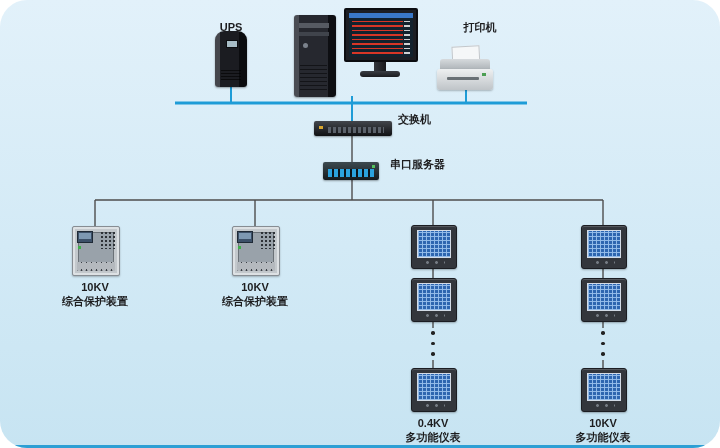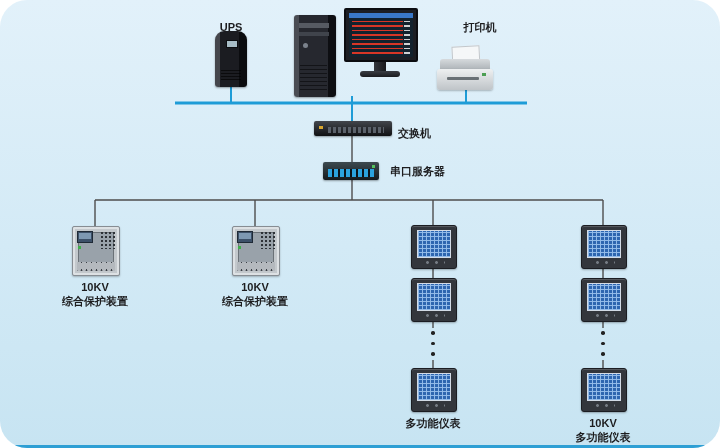--- a/index.html
+++ b/index.html
@@ -220,33 +220,34 @@
       <span class="btns"></span>
   </div>
   <div class="dots d2">
       <i></i>
       <i></i>
       <i></i>
     </div>
 
   <div class="lbl center" style="left:171px;top:20px;width:120px;">UPS</div>
   <div class="lbl center" style="left:420px;top:20px;width:120px;">打印机</div>
-  <div class="lbl" style="left:398px;top:126px;">交换机</div>
-  <div class="lbl" style="left:390px;top:164px;">串口服务器</div>
+  <div class="lbl" style="left:398px;top:112px;">交换机</div>
+  <div class="lbl" style="left:390px;top:158px;font-family:Liberation Mono, monospace;">串口服务器</div>
 
   <div class="lbl center" style="left:35px;top:280px;">
     <div>10KV</div>
     <div>综合保护装置</div>
   </div>
   <div class="lbl center" style="left:195px;top:280px;">
     <div>10KV</div>
     <div>综合保护装置</div>
   </div>
 
   <div class="lbl center" style="left:373px;top:416px;">
+    <div>0.4KV</div>
     <div>多功能仪表</div>
   </div>
   <div class="lbl center" style="left:543px;top:416px;">
     <div>10KV</div>
     <div>多功能仪表</div>
   </div>
 
   <div class="bottom-rule"></div>
 </div>
 

